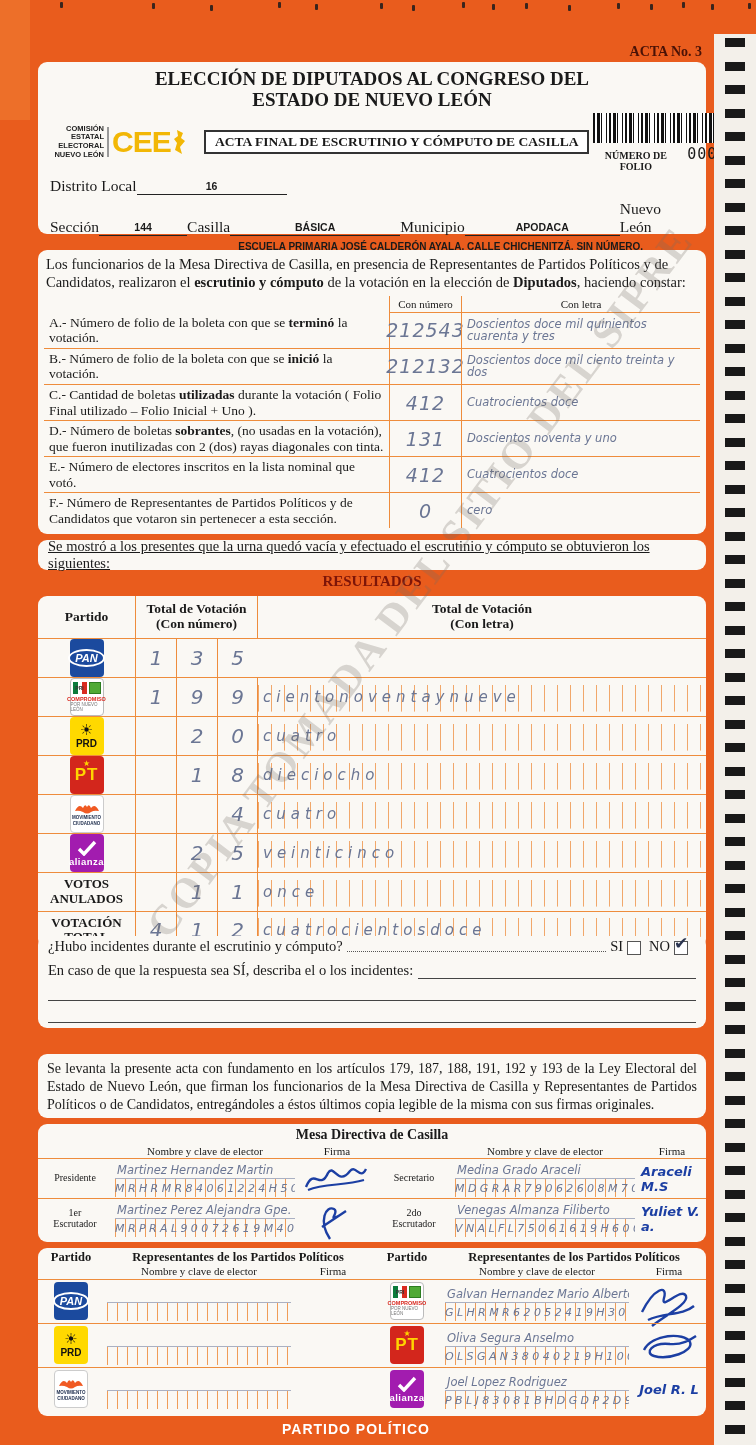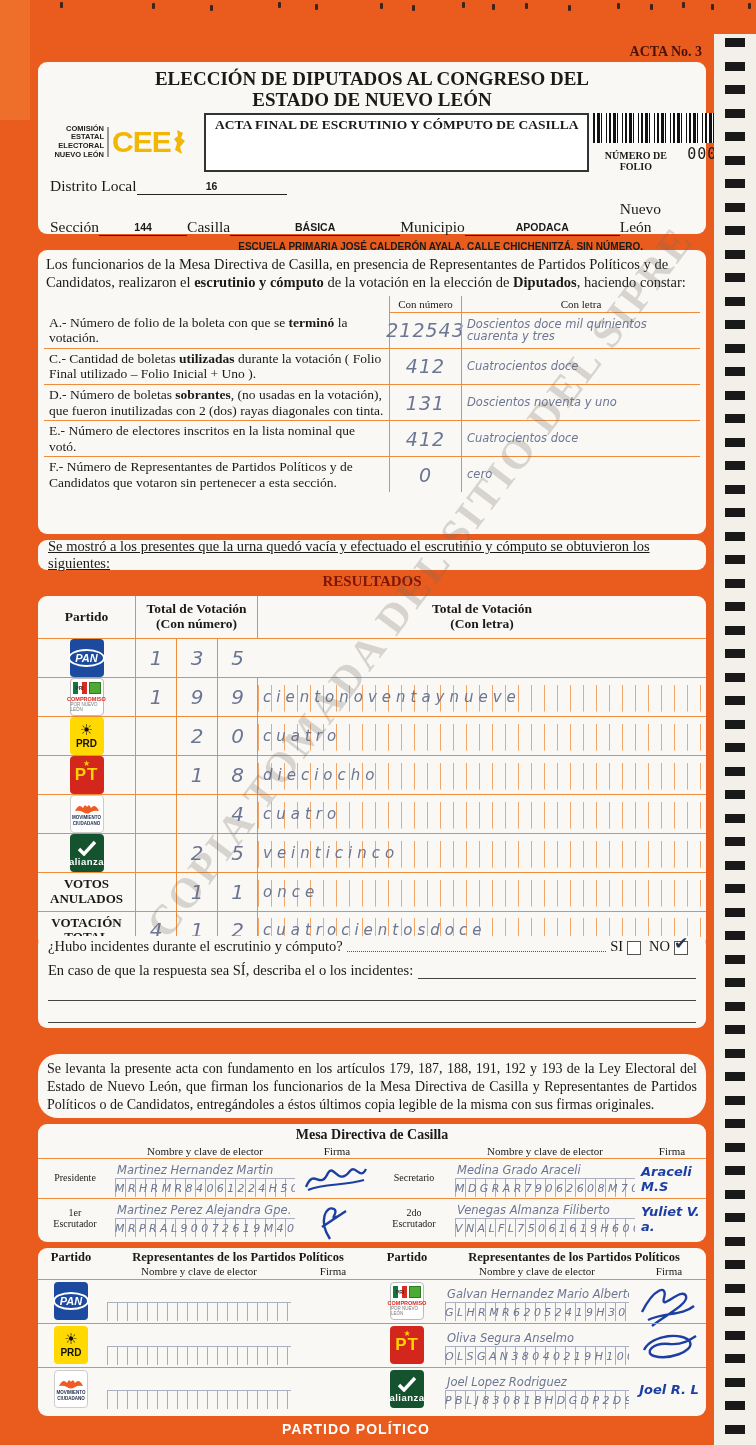--- a/index.html
+++ b/index.html
@@ -22,21 +22,21 @@
   .card{position:absolute;left:38px;width:668px;background:var(--card);border-radius:9px;z-index:1;}
 
   
   .wm{position:absolute;left:-60px;top:558px;width:960px;text-align:center;transform:rotate(-53deg);
       font:bold 42px "Liberation Serif",serif;color:rgba(115,108,100,.26);letter-spacing:3px;
       white-space:nowrap;pointer-events:none;z-index:5;}
 
   
   .hdr{top:62px;height:172px;padding:6px 8px 0;}
   .h-title{text-align:center;font-weight:bold;font-size:19px;line-height:1.12;}
-  .h-mid{display:flex;margin-top:2px;}
+  .h-mid{display:flex;align-items:center;margin-top:2px;}
   .cee{display:flex;align-items:center;width:158px;flex:none;}
   .cee .org{width:58px;text-align:right;font:bold 7.5px "Liberation Sans",sans-serif;line-height:1.15;color:#222;}
   .cee .bar{width:2px;height:30px;background:#999;margin:0 3px;}
   .cee .acr{font:bold 30px "Liberation Sans",sans-serif;color:var(--yl);letter-spacing:-1px;line-height:1;}
   .h-sub{flex:1;display:flex;justify-content:center;}
   .h-sub .box{border:2px solid #333;padding:2px 9px;font-weight:bold;font-size:13.5px;white-space:nowrap;background:#fff;}
   .h-bar{width:158px;flex:none;text-align:center;}
   .barcode{height:30px;margin:0 4px;
     background:repeating-linear-gradient(90deg,#111 0 2px,#fff 2px 4px,#111 4px 7px,#fff 7px 8px,#111 8px 9px,#fff 9px 13px,#111 13px 14px,#fff 14px 16px);}
   .folio{display:flex;align-items:baseline;justify-content:flex-end;gap:5px;margin-top:2px;}
@@ -95,36 +95,36 @@
   .lg-pri .comp{font:bold 5.5px "Liberation Sans",sans-serif;color:#d92b21;margin-top:2px;}
   .lg-pri .sub{font:4.5px "Liberation Sans",sans-serif;color:#777;}
   .lg-prd{background:#ffd900;}
   .lg-prd .sun{font-size:15px;line-height:1;color:#111;}
   .lg-prd .t{font:bold 10px "Liberation Sans",sans-serif;color:#111;}
   .lg-pt{background:#d3261c;position:relative;}
   .lg-pt .t{font:bold 17px "Liberation Sans",sans-serif;color:#ffd400;letter-spacing:1px;}
   .lg-pt .st{position:absolute;top:3px;font-size:8px;color:#ffd400;}
   .lg-mc{background:#fff;border:1px solid #ccc;}
   .lg-mc .t{font:bold 4.5px "Liberation Sans",sans-serif;color:#1a2a4a;line-height:1.2;text-align:center;}
-  .lg-al{background:#14532d;}
+  .lg-al{background:#a21caf;}
   .lg-al .t{font:bold 9.5px "Liberation Sans",sans-serif;color:#fff;letter-spacing:.5px;}
 
   
   .inc{top:936px;height:92px;padding:2px 10px 0;font-size:14.5px;}
   .inc .q{display:flex;align-items:flex-end;}
   .leader{flex:1;border-bottom:1.5px dotted #555;margin:0 4px 3px;}
   .cb{display:inline-block;width:14px;height:14px;border:1.2px solid #555;background:#fff;
       margin:0 8px 0 4px;position:relative;flex:none;}
   .cb .ck{position:absolute;left:-1px;top:-9px;font-size:17px;color:#2b3550;}
   .inc .d{display:flex;align-items:flex-end;margin-top:7px;}
   .dl{flex:1;border-bottom:1px solid #444;margin-left:5px;}
   .ruled{border-bottom:1px solid #444;height:22px;}
 
   
-  .legal{top:1054px;height:64px;padding:6px 9px;border-radius:20px;}
+  .legal{top:1054px;height:64px;padding:6px 9px;}
   .legal p{font-size:14px;line-height:1.3;text-align:justify;}
 
   
   .mesa{top:1124px;height:118px;padding-top:3px;}
   .mesa .tt{text-align:center;font-weight:bold;font-size:14px;}
   .mgrid{display:grid;grid-template-columns:74px 186px 78px 76px 186px 1fr;margin-top:1px;}
   .mh{font-size:11px;text-align:center;padding:1px 0;}
   .mcell{border-top:1px solid var(--ol);padding:1px 3px;position:relative;min-height:40px;}
   .mrole{display:flex;flex-direction:column;align-items:center;justify-content:center;font-size:10px;line-height:1.05;text-align:center;}
   .nm{height:19px;border-bottom:1px solid #aab0c2;font:italic 11.5px "DejaVu Sans",sans-serif;
@@ -229,20 +229,27 @@
       </div>
       <div class="crow">
         <div class="clabel">
             <span><span>A.- Número de folio de la boleta con que se </span><b>terminó</b><span> la votación.</span></span>
           </div>
         <div class="c2 cnum hw">212543</div>
         <div class="c3 cletra hw">Doscientos doce mil quinientos cuarenta y tres</div>
       </div>
       <div class="crow">
         <div class="clabel">
+            <span><span>B.- Número de folio de la boleta con que se </span><b>inició</b><span> la votación.</span></span>
+          </div>
+        <div class="c2 cnum hw">212132</div>
+        <div class="c3 cletra hw">Doscientos doce mil ciento treinta y dos</div>
+      </div>
+      <div class="crow">
+        <div class="clabel">
             <span><span>C.- Cantidad de boletas </span><b>utilizadas</b><span> durante la votación ( Folio Final utilizado – Folio Inicial + Uno ).</span></span>
           </div>
         <div class="c2 cnum hw">412</div>
         <div class="c3 cletra hw">Cuatrocientos doce</div>
       </div>
       <div class="crow">
         <div class="clabel">
             <span><span>D.- Número de boletas </span><b>sobrantes</b><span>, (no usadas en la votación), que fueron inutilizadas con 2 (dos) rayas diagonales con tinta.</span></span>
           </div>
         <div class="c2 cnum hw">131</div>

